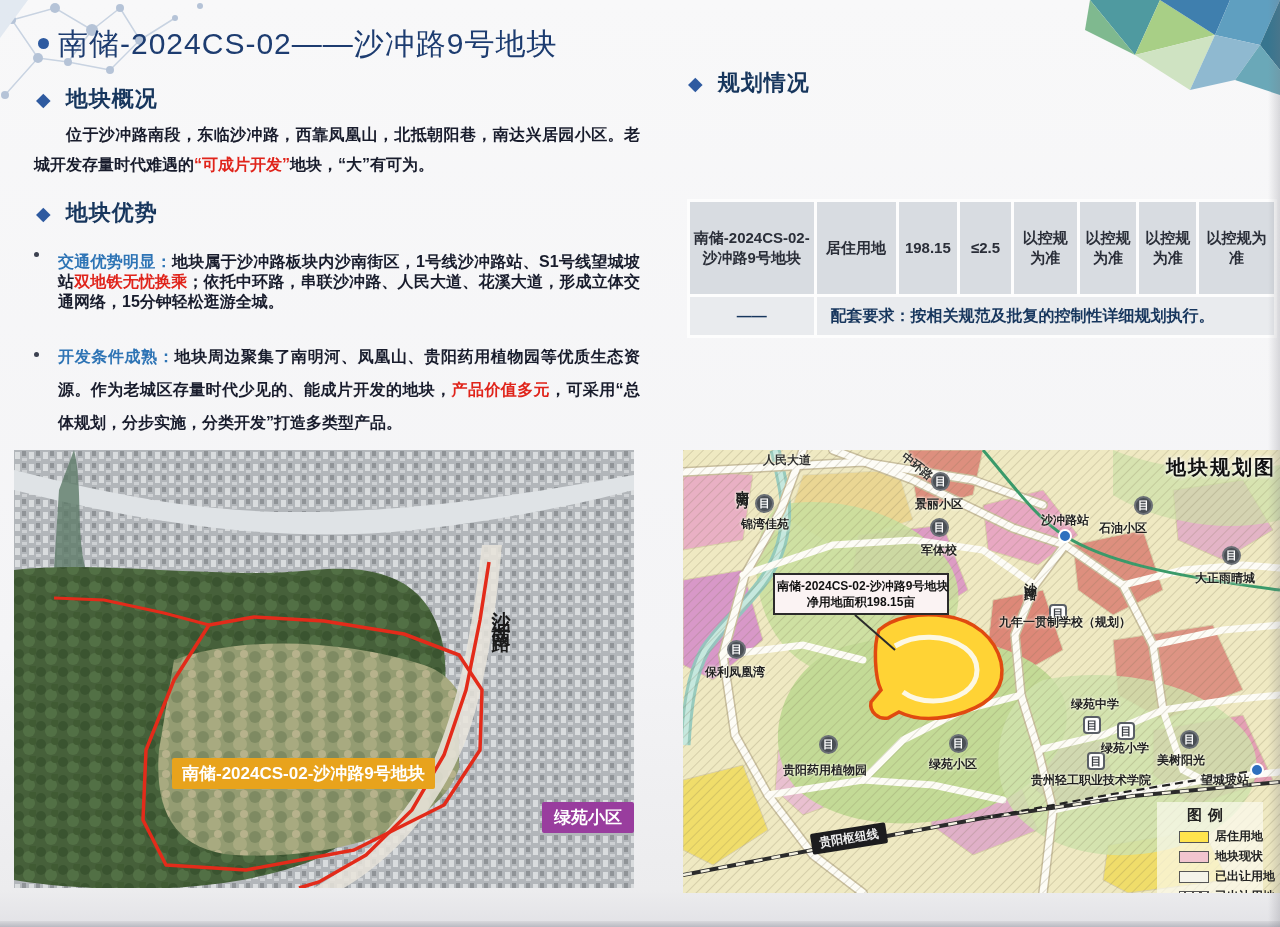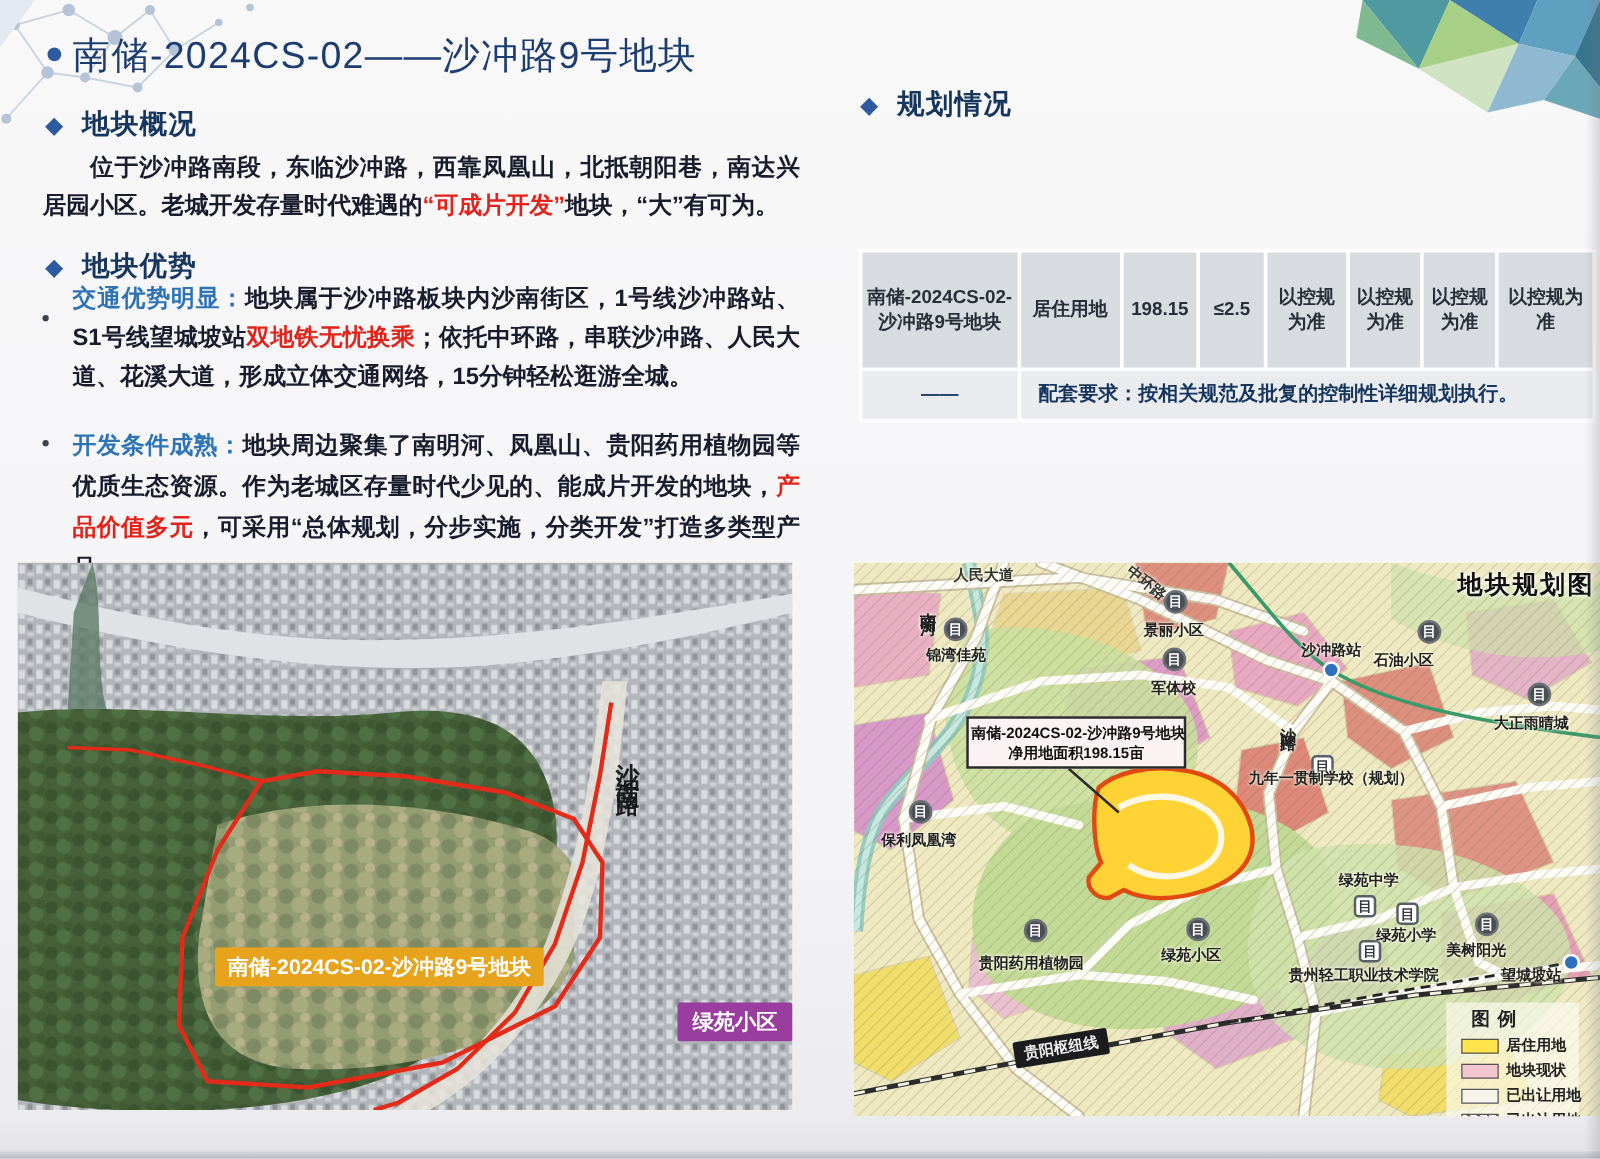--- a/index.html
+++ b/index.html
@@ -12,21 +12,21 @@
   
   .deco { position:absolute; pointer-events:none; }
   
   .page-title {
     position:absolute; left:58px; top:24px; width:620px;
     font-size:30px; font-weight:normal; color:#1d3c70; letter-spacing:1px;
   }
   .title-dot { position:absolute; left:38px; top:38px; width:11px; height:11px; border-radius:50%; background:#2e5aa0; }
   .section { position:absolute; font-size:22px; font-weight:bold; color:#17365d; letter-spacing:1px; }
   .section .dia { color:#2e5aa0; font-size:19px; margin-right:14px; }
-  .para { position:absolute; font-size:19px; font-weight:bold; color:#181c2c; line-height:30px; text-align:justify; }
+  .para { position:absolute; font-size:16px; font-weight:bold; color:#181c2c; line-height:30px; text-align:justify; }
   .indent { text-indent:2em; }
   .red { color:#e0241b; }
   .blue-lead { color:#2e74b5; }
   .bullet-dot { position:absolute; width:5px; height:5px; border-radius:50%; background:#3c4150; }
   
   table.plan {
     position:absolute; left:687px; top:199px; width:590px;
     border-collapse:separate; border-spacing:3px; background:#fdfdfd;
     table-layout:fixed;
   }
@@ -64,21 +64,21 @@
               color:#35393f; font-size:11px; font-weight:bold; display:flex; align-items:center; justify-content:center;
               border:2px solid #5a5f66; }
   .callout {
     position:absolute; left:90px; top:123px; width:176px; background:#fbf3f3;
     border:2px solid #2b2b2b; text-align:center; padding:3px 2px; z-index:5;
   }
   .callout div { font-size:12px; font-weight:bold; color:#111; line-height:16px; white-space:nowrap; }
   .map-title { position:absolute; right:4px; top:4px; font-size:20px; font-weight:bold; color:#111;
                text-shadow:0 0 4px rgba(255,255,255,.95),0 0 4px rgba(255,255,255,.95); letter-spacing:2px; }
   
-  .legend { position:absolute; left:474px; top:352px; width:106px; padding:4px 12px;
+  .legend { position:absolute; left:474px; top:352px; width:106px; padding:4px 22px;
             background:rgba(252,250,240,.68); }
   .legend .lg-title { font-size:15px; font-weight:bold; color:#222; letter-spacing:6px; margin:0 0 3px 8px; }
   .lg-item { display:flex; align-items:center; margin-bottom:3px; }
   .lg-sw { width:30px; height:12px; border:1px solid #555; margin-right:6px; flex:0 0 auto; background:#fff; }
   .lg-sw.c0 { background:#ffe44d; }
   .lg-sw.c1 { background:#f2c5cf; }
   .lg-sw.c2 { background:#f5f4ea; }
   .lg-sw.c3 { background:repeating-linear-gradient(45deg,#fffef2 0 4px,#55504a 4px 5.5px); }
   .lg-item span { font-size:12px; font-weight:bold; color:#222; white-space:nowrap; }
   .bottom-strip { position:absolute; left:0; bottom:0; width:1280px; height:6px;
@@ -129,21 +129,21 @@
   </div>
   <div class="para indent" style="left:34px;top:120px;width:606px">
     <span>位于沙冲路南段，东临沙冲路，西靠凤凰山，北抵朝阳巷，南达兴居园小区。老城开发存量时代难遇的</span><span class="red">“可成片开发”</span><span>地块，“大”有可为。</span>
   </div>
 
   <div class="section" style="left:36px;top:198px">
     <span class="dia">◆</span><span>地块优势</span>
   </div>
 
   <div class="bullet-dot" style="left:34px;top:252px"></div>
-  <div class="para" style="left:58px;top:224px;width:582px;line-height:31px">
+  <div class="para" style="left:58px;top:252px;width:582px;line-height:20px">
     <span class="blue-lead">交通优势明显：</span><span>地块属于沙冲路板块内沙南街区，1号线沙冲路站、S1号线望城坡站</span><span class="red">双地铁无忧换乘</span><span>；依托中环路，串联沙冲路、人民大道、花溪大道，形成立体交通网络，15分钟轻松逛游全城。</span>
   </div>
 
   <div class="bullet-dot" style="left:34px;top:352px"></div>
   <div class="para" style="left:58px;top:340px;width:582px;line-height:33px">
     <span class="blue-lead">开发条件成熟：</span><span>地块周边聚集了南明河、凤凰山、贵阳药用植物园等优质生态资源。作为老城区存量时代少见的、能成片开发的地块，</span><span class="red">产品价值多元</span><span>，可采用“总体规划，分步实施，分类开发”打造多类型产品。</span>
   </div>
 
   <div class="section" style="left:688px;top:68px">
     <span class="dia">◆</span><span>规划情况</span>

